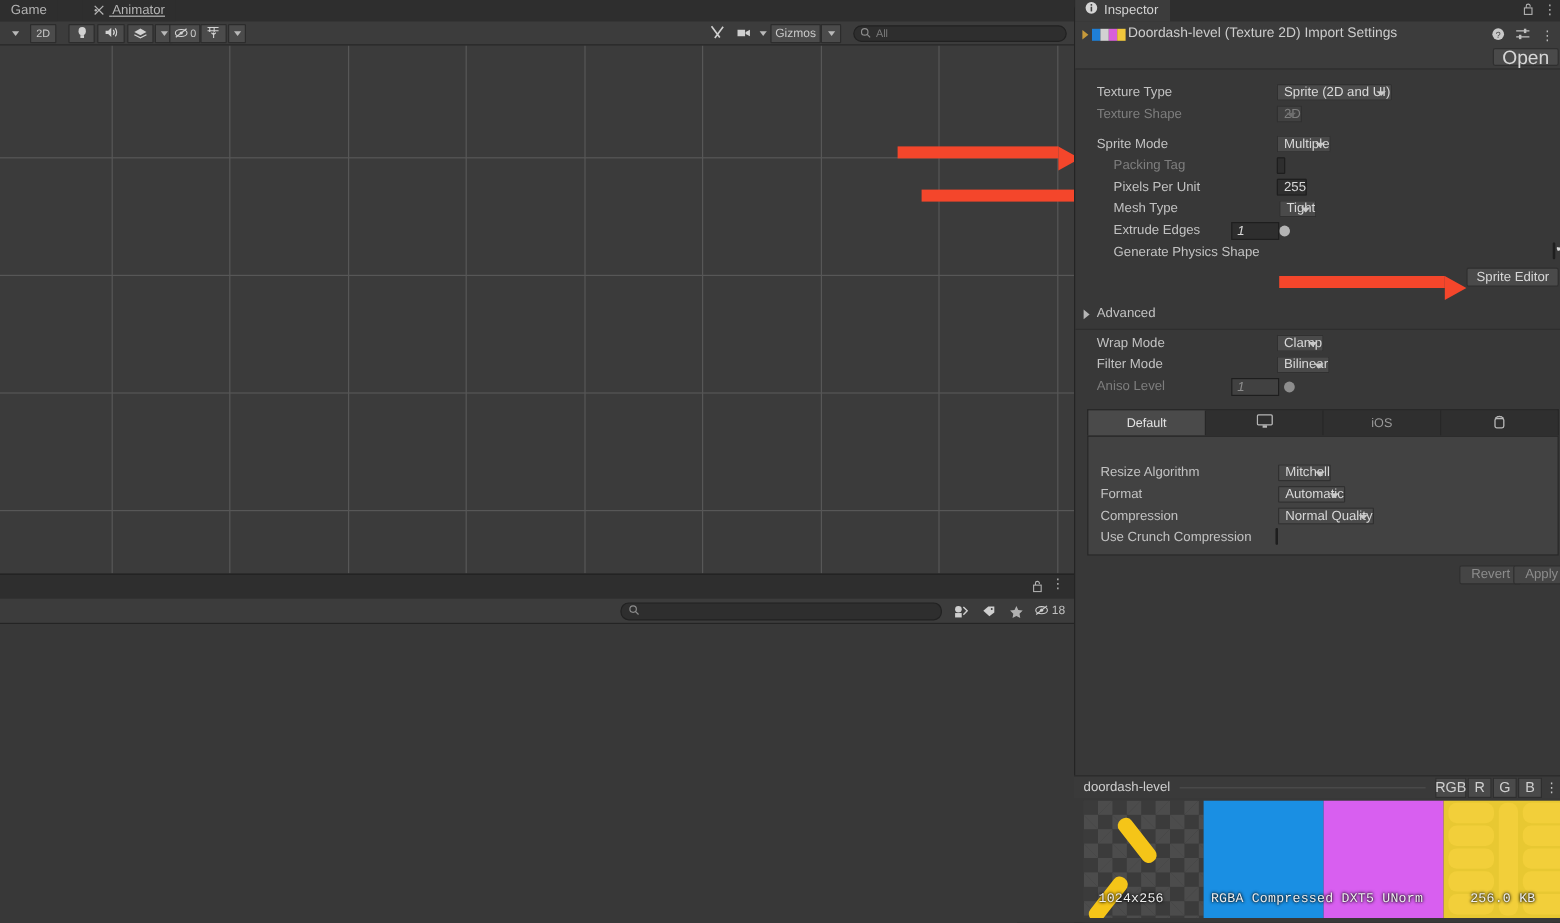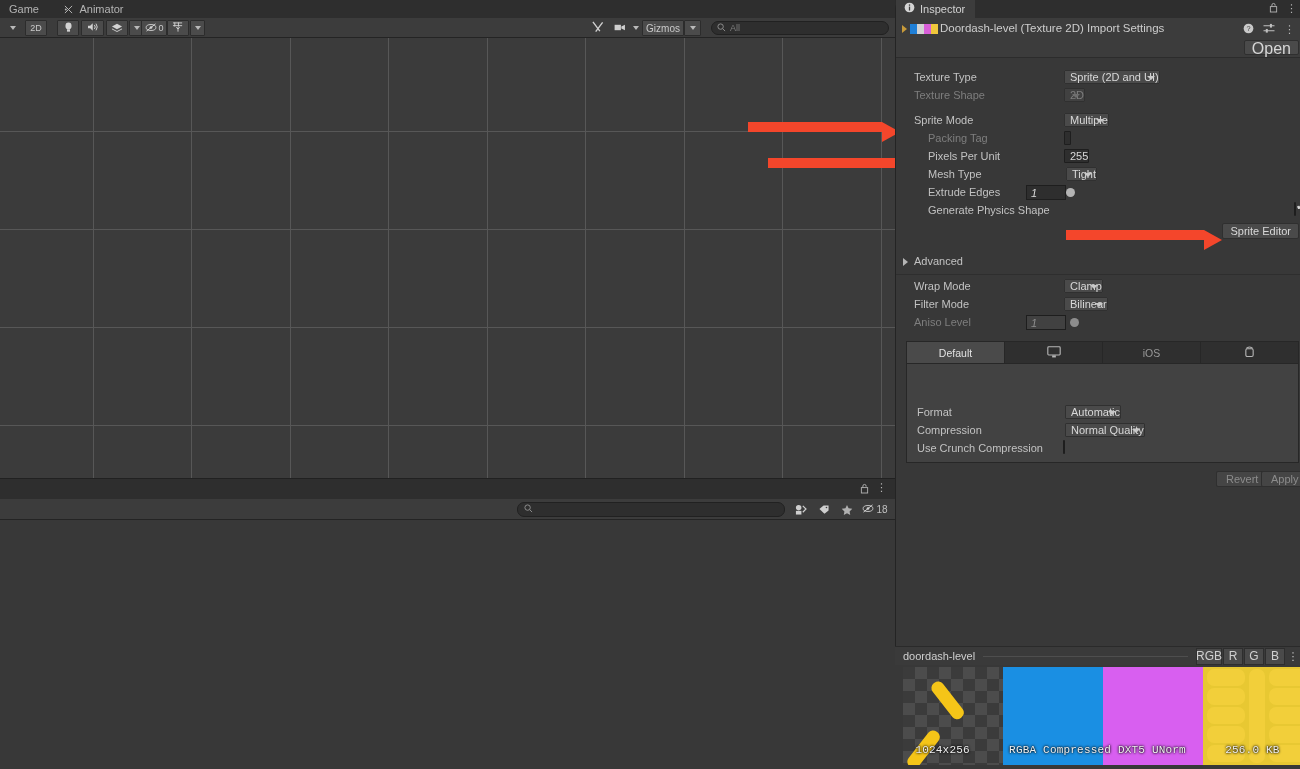--- a/index.html
+++ b/index.html
@@ -12,21 +12,21 @@
     -webkit-font-smoothing:antialiased;
   }
   #root{position:relative;width:1300px;height:769px;}
 
   
   .left-pane{position:absolute;left:0;top:0;width:895px;height:769px;background:#383838;}
 
   .tabbar{position:absolute;left:0;top:0;width:895px;height:18px;background:#2e2e2e;}
   .tab{position:absolute;top:0;height:18px;line-height:18px;padding:0 9px;color:#b4b4b4;font-size:11px;white-space:nowrap;}
   .tab.inactive{background:#2e2e2e;}
-  .tab-anim{left:55px;}
+  .tab-anim{left:69px;text-decoration:underline;}
   .tab-icon{display:inline-block;margin-right:4px;transform:translateY(1px);}
 
   .toolbar{position:absolute;left:0;top:18px;width:895px;height:20px;background:#3c3c3c;border-bottom:1px solid #242424;}
   .tb-btn{position:absolute;top:2px;height:16px;background:#4b4b4b;border:1px solid #2c2c2c;border-radius:1px;
           display:flex;align-items:center;justify-content:center;color:#c9c9c9;font-size:9px;padding:0 4px;}
   .tb-flat{background:transparent;border:none;}
   .tb-dd{width:15px;}
   .arrow-dn{width:0;height:0;border-left:3.5px solid transparent;border-right:3.5px solid transparent;border-top:4px solid #b9b9b9;}
   .searchbox{position:absolute;top:3px;right:6px;width:178px;height:14px;background:#2e2e2e;border:1px solid #212121;border-radius:7px;
              display:flex;align-items:center;padding-left:5px;gap:4px;color:#7d7d7d;font-size:9px;}
@@ -464,20 +464,24 @@
               <rect x="2" y="4" width="8" height="8.5" rx="1.6" stroke="#b6b6b6" stroke-width="1.2" fill="none"></rect>
               <path d="M2.4 3.6 Q6 0.6 9.6 3.6" stroke="#b6b6b6" stroke-width="1.2" fill="none"></path>
               <circle cx="4.4" cy="2.3" r="0.6" fill="#b6b6b6"></circle>
               <circle cx="7.6" cy="2.3" r="0.6" fill="#b6b6b6"></circle>
             </svg>
         </span>
       </div>
     </div>
 
     <div class="plat-body" style="top:363px;height:100px;">
+      <div class="row" style="position:absolute;top:21px;width:393px;height:18px;">
+        <span class="lbl" style="left:10px">Resize Algorithm</span>
+        <span class="ctl" style="left:158px;width:228px;"><span class="dd"><span>Mitchell</span><i class="tri"></i></span></span>
+      </div>
       <div class="row" style="position:absolute;top:39px;width:393px;height:18px;">
         <span class="lbl" style="left:10px">Format</span>
         <span class="ctl" style="left:158px;width:228px;"><span class="dd"><span>Automatic</span><i class="tri"></i></span></span>
       </div>
       <div class="row" style="position:absolute;top:57px;width:393px;height:18px;">
         <span class="lbl" style="left:10px">Compression</span>
         <span class="ctl" style="left:158px;width:228px;"><span class="dd"><span>Normal Quality</span><i class="tri"></i></span></span>
       </div>
       <div class="row" style="position:absolute;top:75px;width:393px;height:18px;">
         <span class="lbl" style="left:10px">Use Crunch Compression</span>

